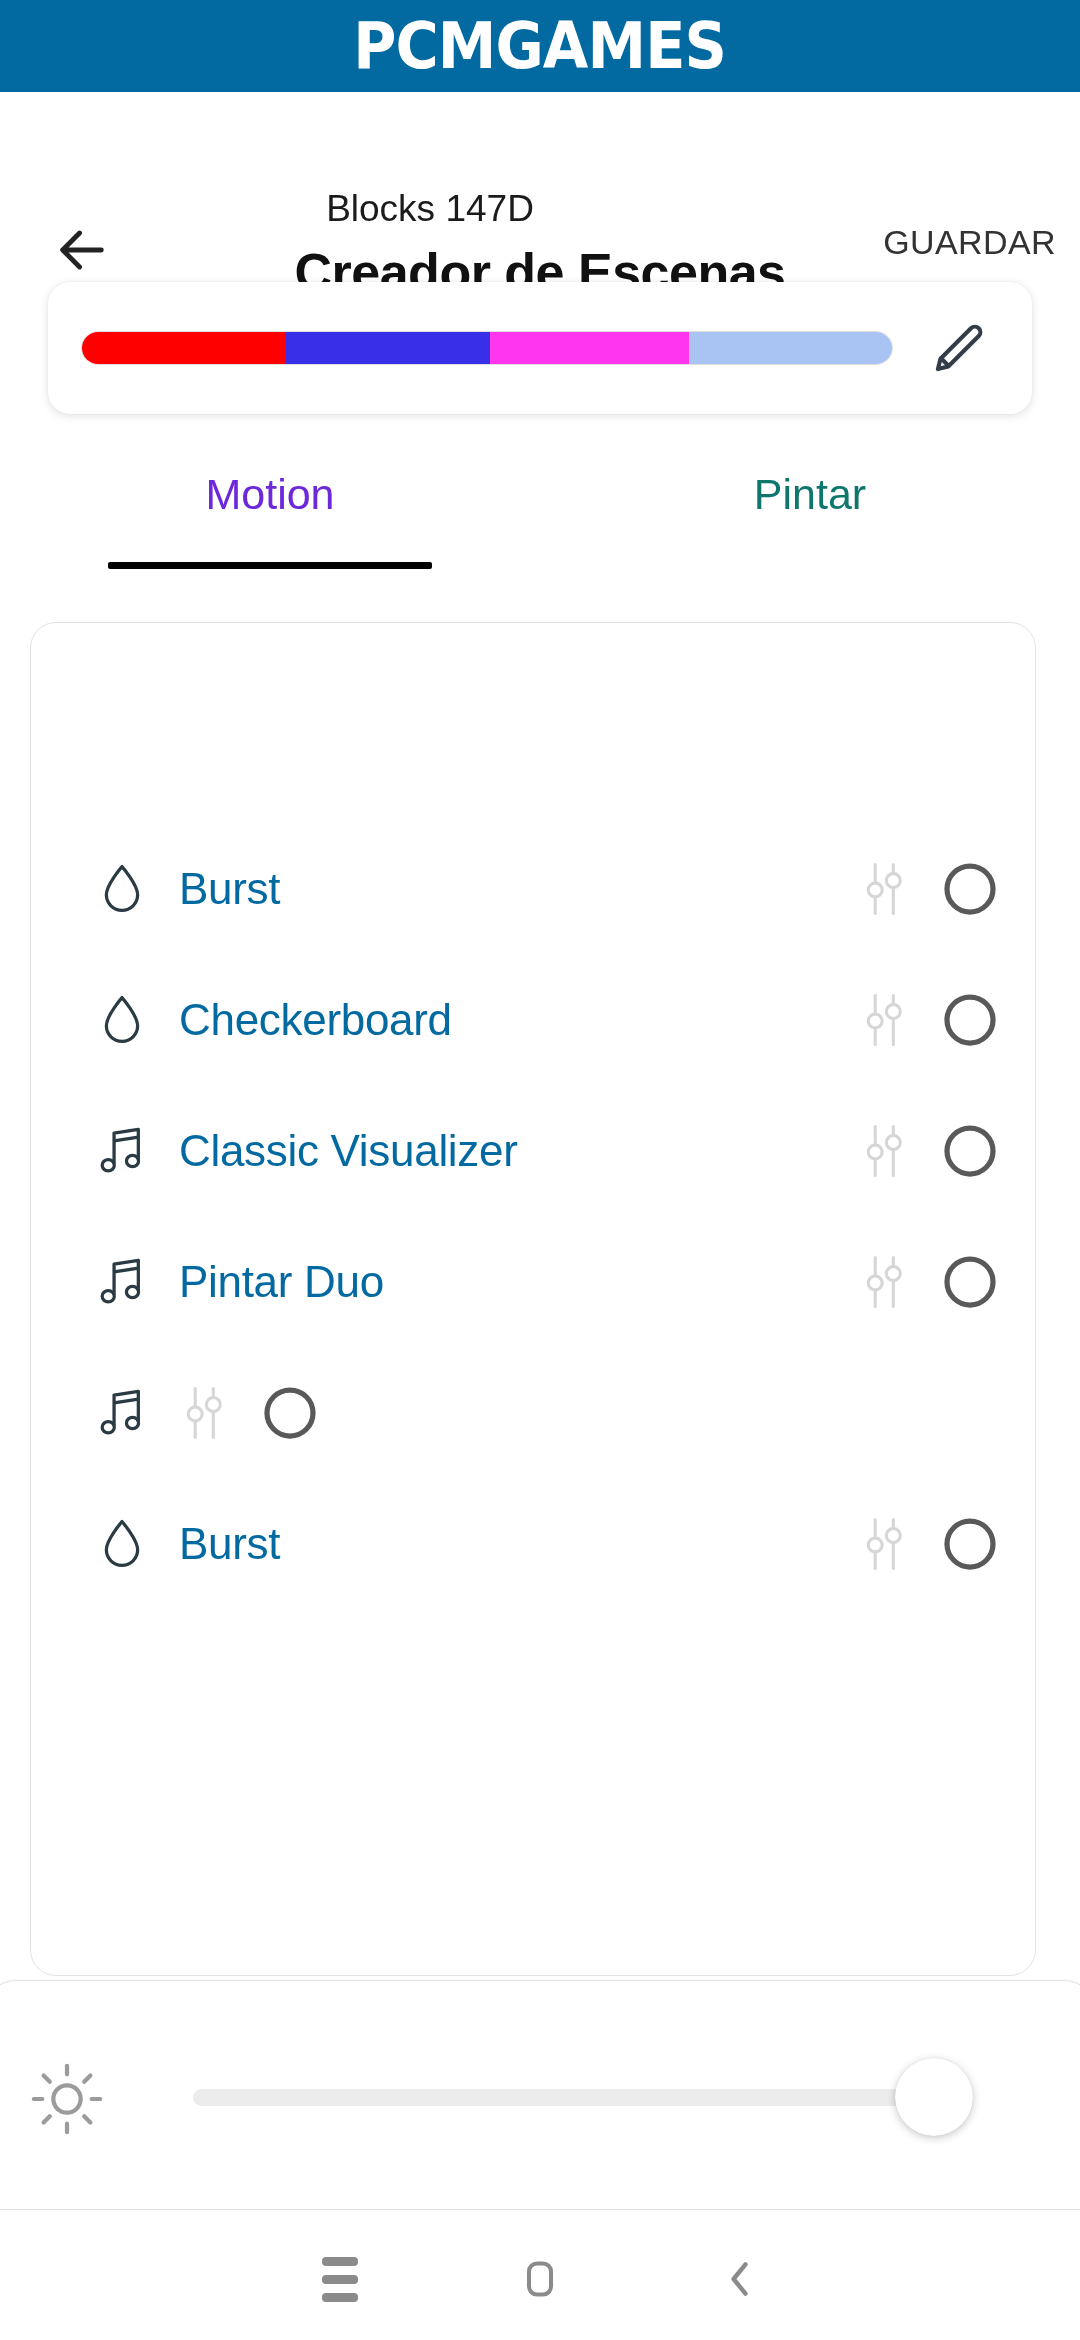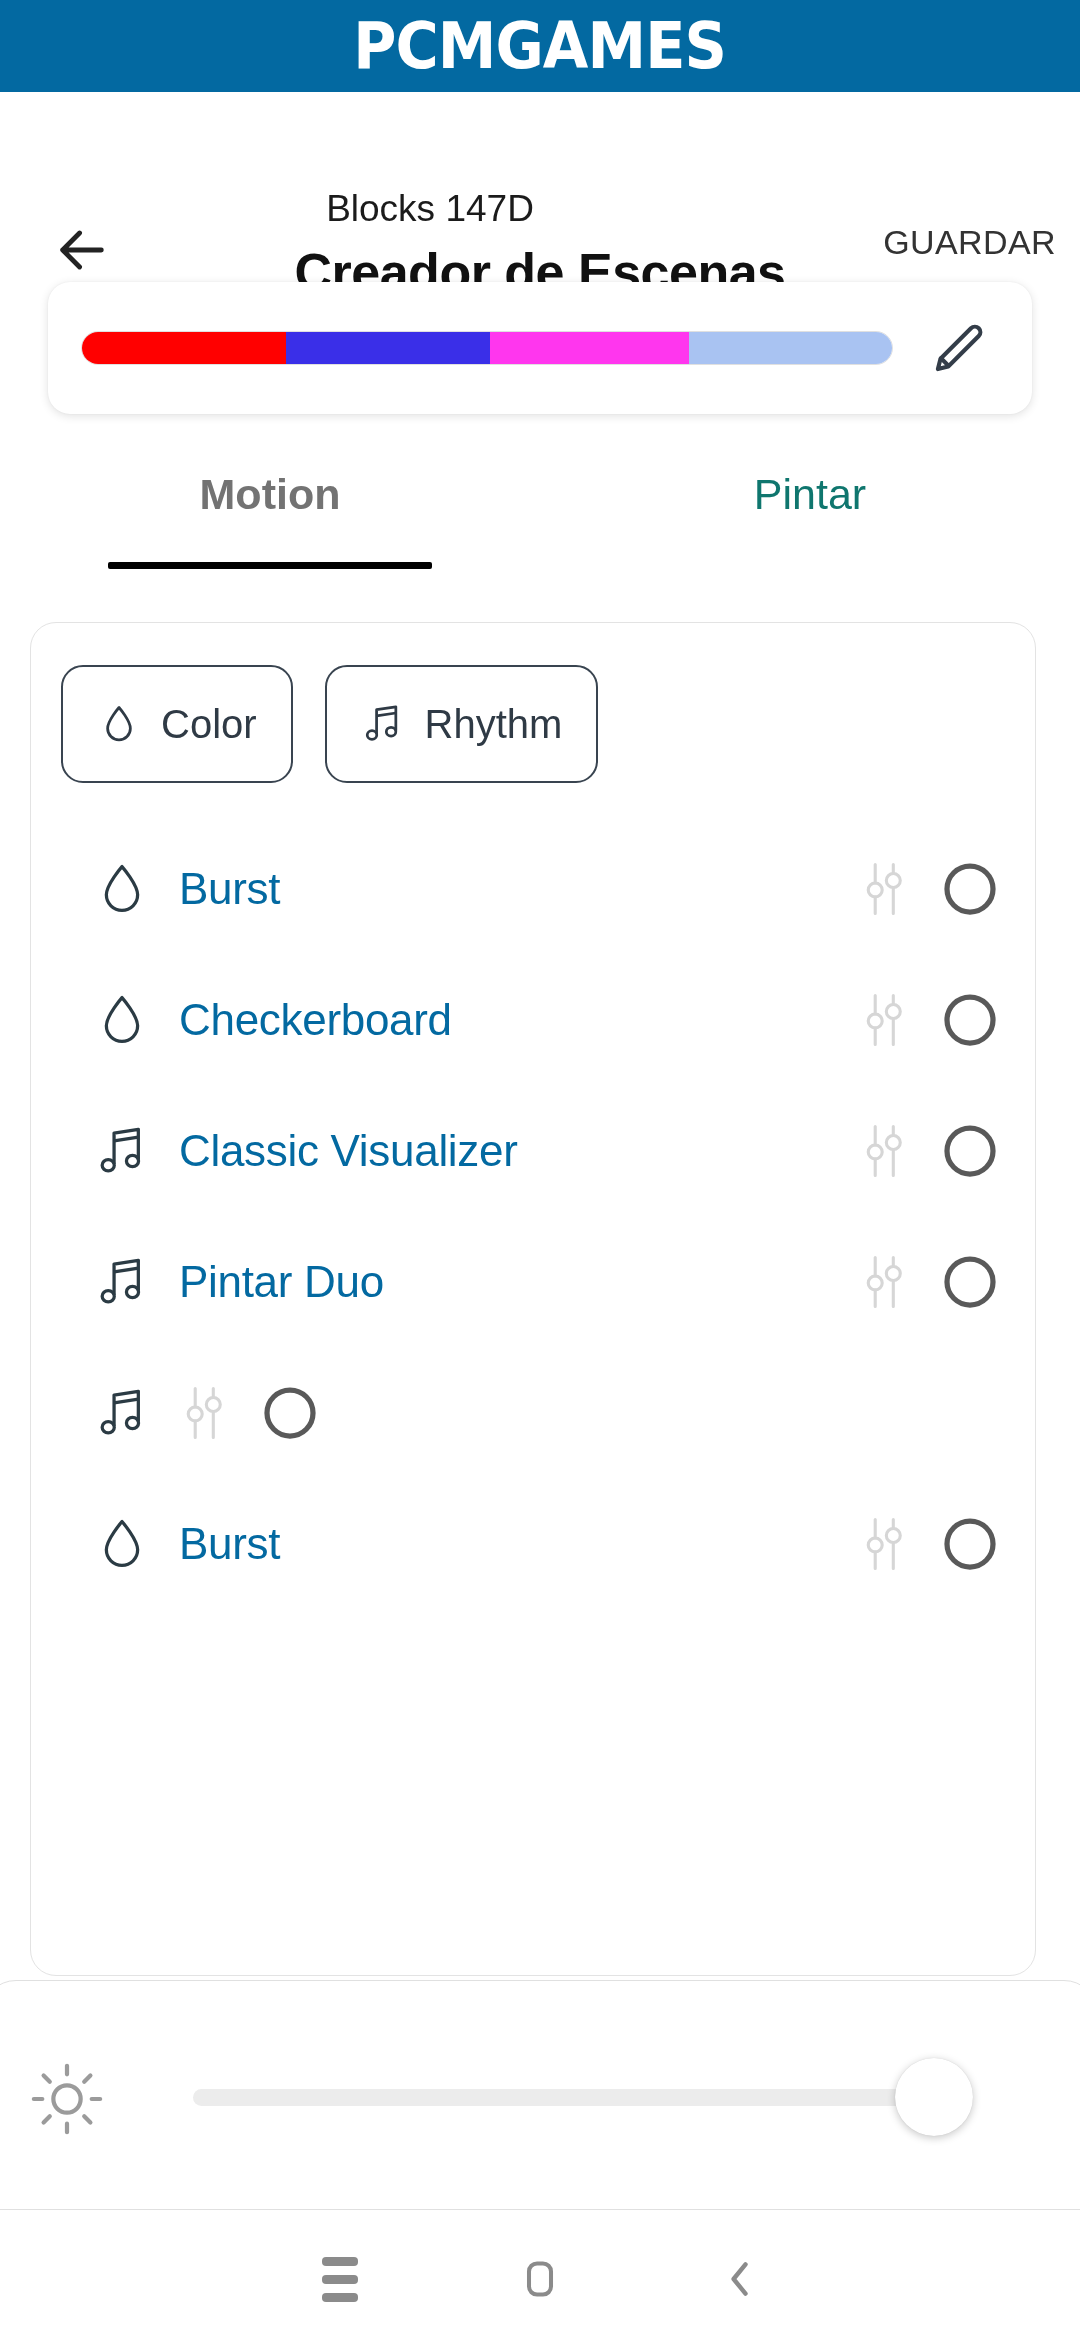--- a/index.html
+++ b/index.html
@@ -59,21 +59,21 @@
   }
 
   
   .tabs { position:absolute; left:0; top:470px; width:1080px; height:110px; }
   .tab {
     position:absolute; top:0; width:432px; text-align:center;
     font-size:43px; cursor:pointer;
   }
   .tab.t0 { left:54px; }
   .tab.t1 { left:594px; }
-  .tab-active { color:#737373; font-weight:700; }
+  .tab-active { color:#6d28d9; font-weight:400; }
   .tab-inactive { color:#0f766e; font-weight:400; }
   .tab-underline {
     position:absolute; left:108px; top:92px; width:324px; height:7px;
     background:#000; border-radius:2px;
   }
 
   
   .effects-card {
     position:absolute; left:30px; top:622px; width:1006px; height:1354px;
     border:1.5px solid #e3e3e3; border-radius:26px; background:#fff;
@@ -164,37 +164,20 @@
   </div>
 
   <div class="tabs">
     <div class="tab t0 tab-active">Motion</div>
     <div class="tab t1 tab-inactive">Pintar</div>
     <div class="tab-underline"></div>
   </div>
 
   <div class="effects-card">
 
-    <div class="chips">
-      <div class="chip">
-        <svg width="44" height="44" viewBox="0 0 24 24" fill="none">
-          <path d="M12 3C12 3 5.8 10.2 5.8 14.4A6.2 6.2 0 0 0 18.2 14.4C18.2 10.2 12 3 12 3z" stroke="#2f3a45" stroke-width="1.5" stroke-linejoin="round"></path>
-        </svg>
-        <span class="chip-label">Color</span>
-      </div>
-      <div class="chip">
-        <svg width="44" height="44" viewBox="0 0 24 24" fill="none">
-          <path d="M8.5 17.5V4.2L19 2.6v13.1" stroke="#2f3a45" stroke-width="1.5" stroke-linejoin="round"></path>
-          <path d="M8.5 7.6L19 6.0" stroke="#2f3a45" stroke-width="1.5"></path>
-          <ellipse cx="6" cy="18" rx="2.6" ry="2.4" stroke="#2f3a45" stroke-width="1.5"></ellipse>
-          <ellipse cx="16.4" cy="16.2" rx="2.6" ry="2.4" stroke="#2f3a45" stroke-width="1.5"></ellipse>
-        </svg>
-        <span class="chip-label">Rhythm</span>
-      </div>
-    </div>
 
     <div class="rows" id="effect-rows">
         <div class="row">
           <div class="row-icon">
             <svg width="56" height="56" viewBox="0 0 24 24" fill="none">
               <path d="M12 2.4C12 2.4 5.3 10.1 5.3 14.5A6.7 6.7 0 0 0 18.7 14.5C18.7 10.1 12 2.4 12 2.4z" stroke="#2b3b44" stroke-width="1.4" stroke-linejoin="round"></path>
             </svg>
           </div>
           <div class="row-label">Burst</div>
           <div class="row-sliders">

